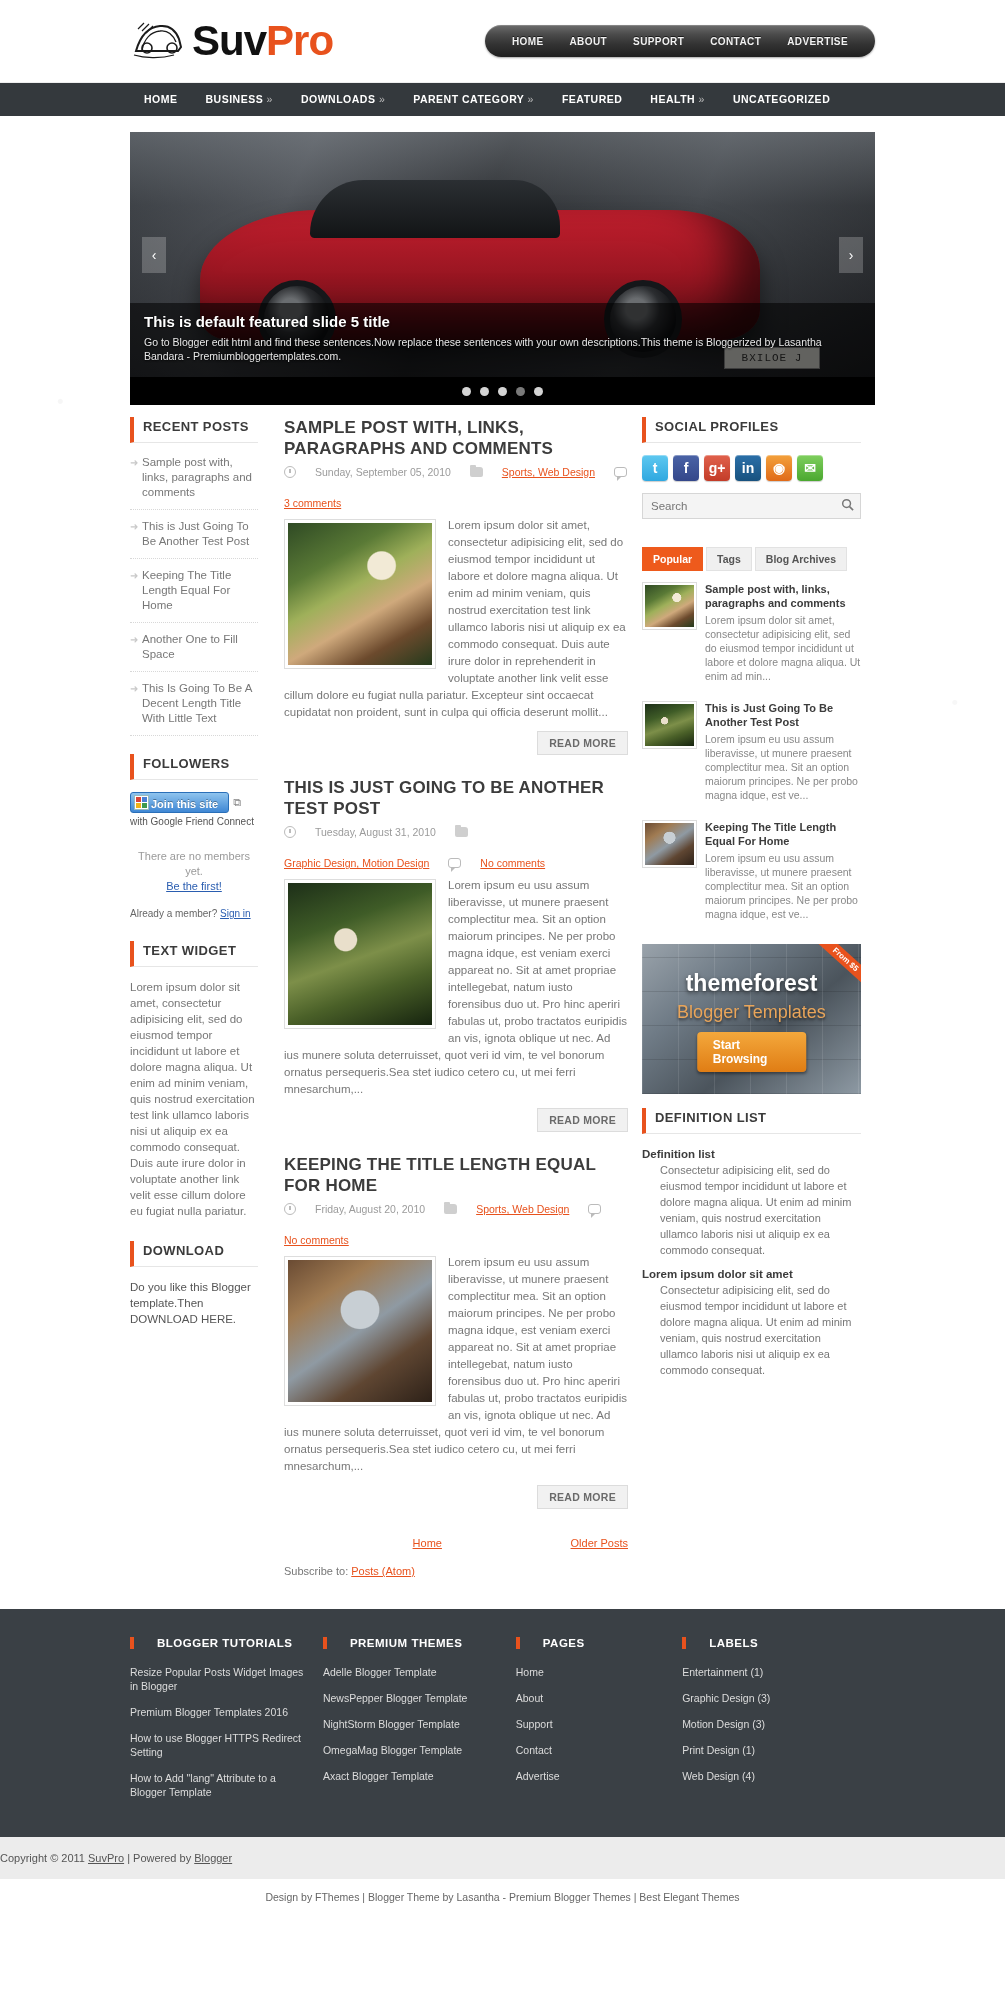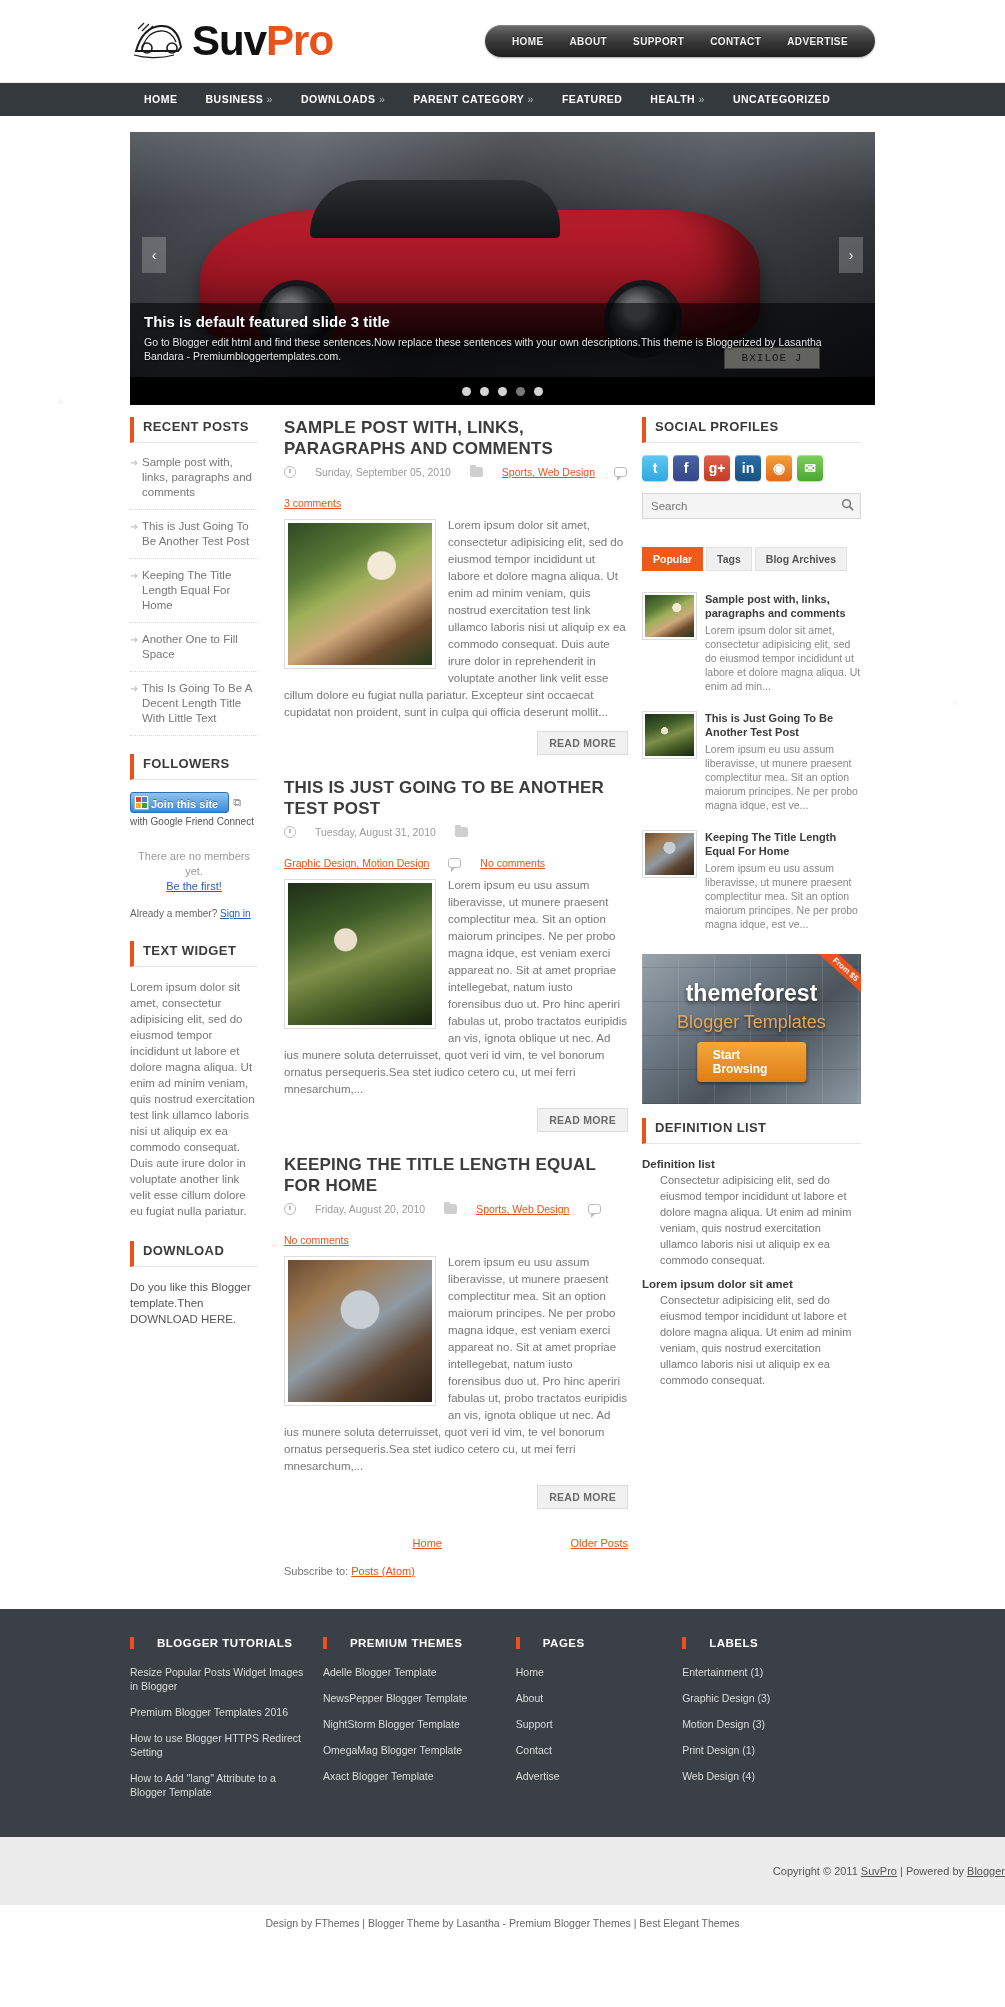--- a/index.html
+++ b/index.html
@@ -190,21 +190,21 @@
   .s-fb { background:linear-gradient(to bottom,#4a63a6,#34478a); }
   .s-gp { background:linear-gradient(to bottom,#e0614c,#c33c28); }
   .s-in { background:linear-gradient(to bottom,#2a6fa8,#18527f); }
   .s-rs { background:linear-gradient(to bottom,#f3a13c,#e06a18); }
   .s-ml { background:linear-gradient(to bottom,#7fcf5e,#4aa82f); }
 
   .searchbox { display:flex; border:1px solid #d6d6d6; background:#f4f4f4; height:26px; align-items:center; margin-bottom:28px; }
   .searchbox input { flex:1; border:0; background:transparent; outline:none; font-size:11.5px; color:#555; padding:0 8px; font-family:"Liberation Sans", sans-serif; }
   .search-btn { width:26px; text-align:center; color:#777; cursor:pointer; }
 
-  .tabs { display:flex; gap:3px; margin-bottom:12px; }
+  .tabs { display:flex; gap:3px; margin-bottom:2px; }
   .tab { font-size:10.5px; font-weight:bold; padding:5px 10px; background:#f0f0f0; color:#555; cursor:pointer; border:1px solid #e2e2e2; }
   .tab.active { background:#ee5a1c; color:#fff; border-color:#ee5a1c; }
 
   .pp { display:flex; gap:8px; padding:9px 0; }
   .pp-thumb { width:55px; height:48px; flex:none; border:1px solid #ddd; padding:2px; background:#fff; }
   .pp-thumb .thumb-inner { width:100%; height:100%; }
   .pp-body h4 { margin:0 0 3px; font-size:11px; line-height:14px; font-weight:bold; color:#3c3c3c; }
   .pp-body p { margin:0; font-size:10.5px; line-height:14px; color:#888; }
 
   .ad {
@@ -230,21 +230,21 @@
   .footer { background:#3a4045; color:#e6e6e6; margin-top:26px; padding:28px 0 26px; }
   .footer-inner { width:745px; margin:0 auto; display:flex; }
   .fcol { flex:1; padding-right:16px; }
   .fcol:nth-child(3) { flex:0.85; }
   .ftitle { font-size:11.5px; font-weight:bold; letter-spacing:.5px; color:#fff;
     border-left:4px solid #e8521d; padding-left:23px; margin:0 0 16px; }
   .flist { list-style:none; margin:0; padding:0; }
   .flist li { margin-bottom:12px; }
   .flist a { color:#dcdcdc; text-decoration:none; font-size:10.5px; line-height:14px; }
 
-  .copybar { background:#ececec; text-align:right; padding:28px 0; font-size:11px; color:#555; }
+  .copybar { background:#ececec; text-align:left; padding:15px 0; font-size:11px; color:#555; }
   .copybar a { color:#555; text-decoration:underline; }
   .credit { text-align:center; padding:12px 0 14px; font-size:10.5px; color:#666; background:#fff; }
 </style>
 </head>
 <body>
 
 <div class="bg-deco"></div>
 
 <div class="wrap">
 
@@ -290,21 +290,21 @@
       <div class="slide-img">
         <div class="car">
           <div class="wheel w1"></div>
           <div class="wheel w2"></div>
         </div>
         <div class="plate">BXILOE J</div>
       </div>
       <div class="slide-arrow prev">‹</div>
       <div class="slide-arrow next">›</div>
       <div class="slide-caption">
-        <h2>This is default featured slide 3 title</h2>
+        <h2>This is default featured slide 5 title</h2>
         <p>Go to Blogger edit html and find these sentences.Now replace these sentences with your own descriptions.This theme is Bloggerized by Lasantha Bandara - Premiumbloggertemplates.com.</p>
       </div>
     </div>
     <div class="slider-dots">
       <span class="dot"></span>
       <span class="dot"></span>
       <span class="dot"></span>
       <span class="dot on"></span>
       <span class="dot"></span>
     </div>

